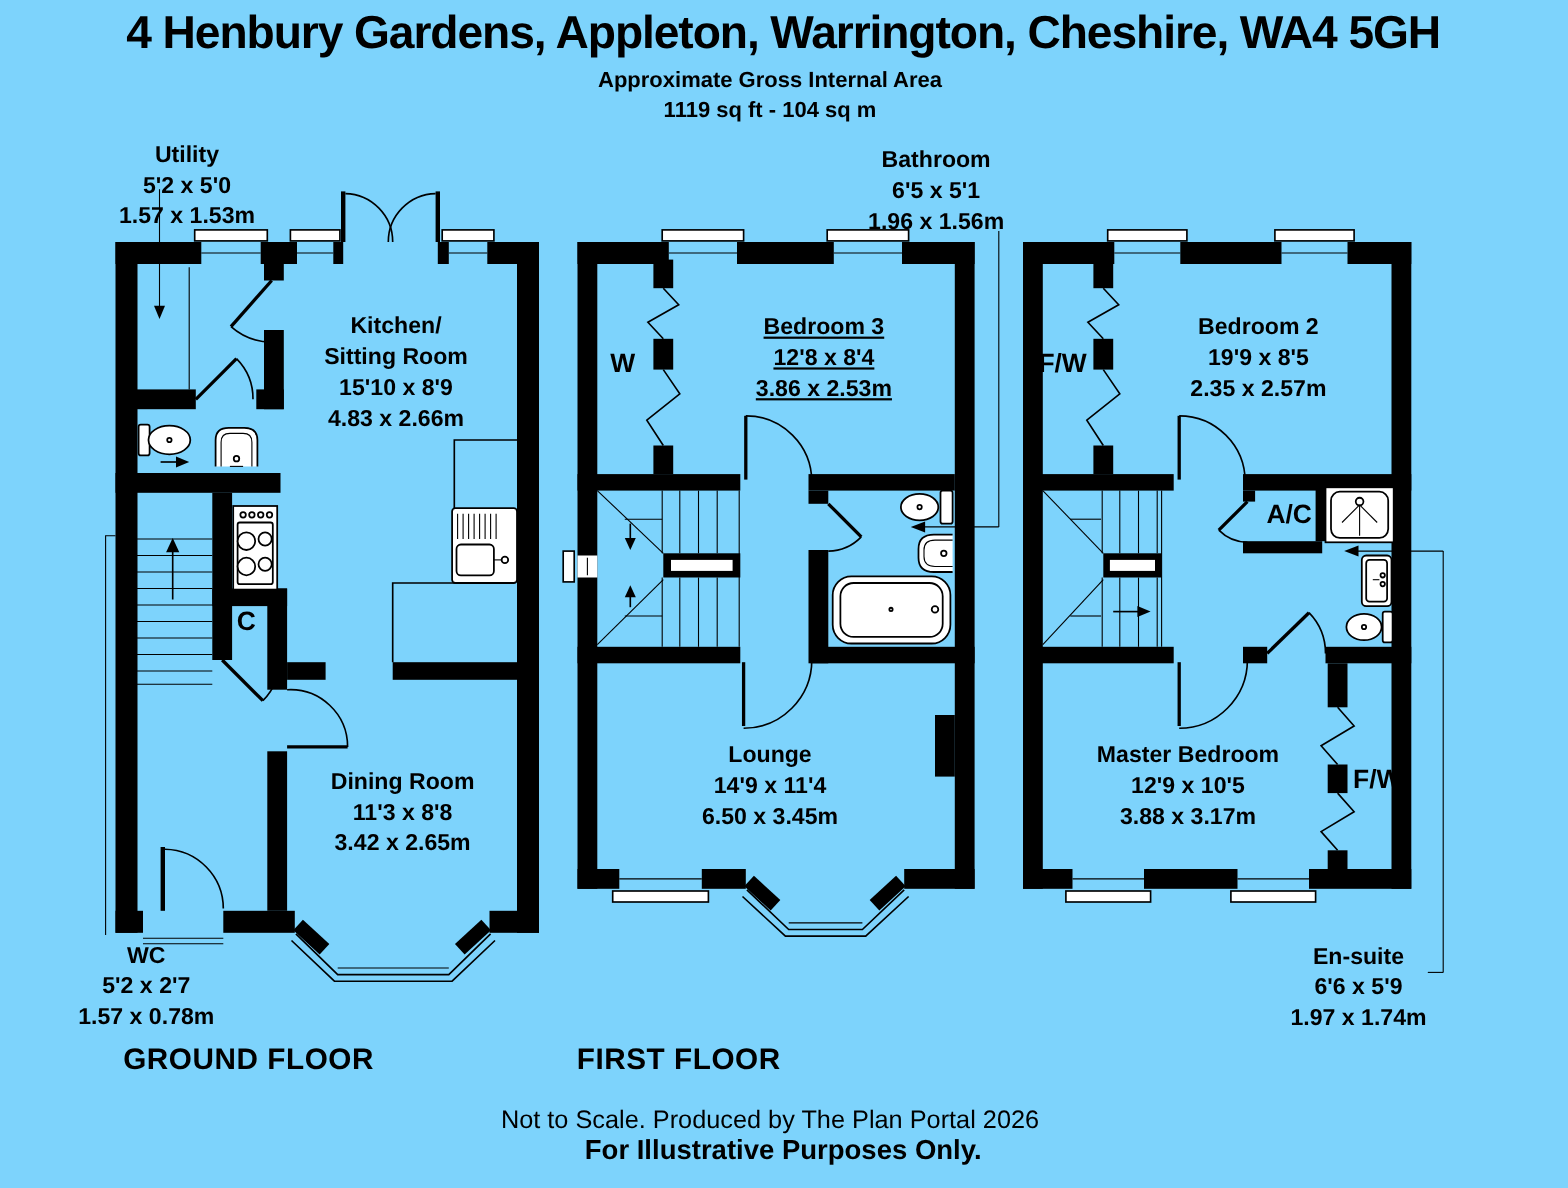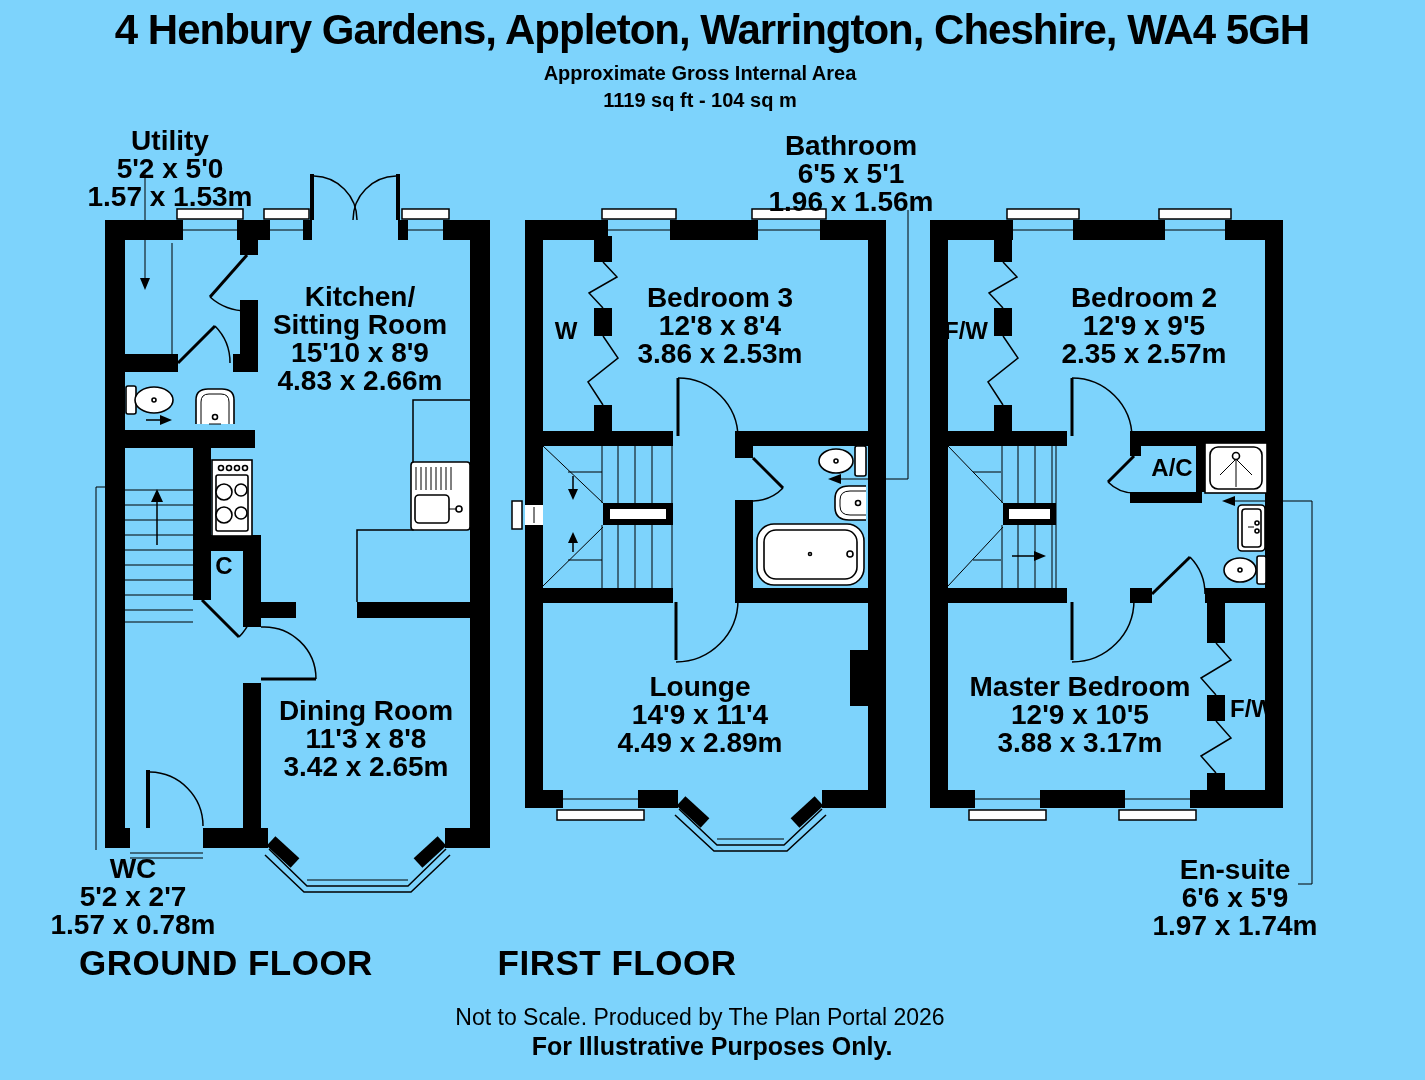--- a/index.html
+++ b/index.html
@@ -3,23 +3,23 @@
 <meta charset="utf-8">
 <style>
   html,body{margin:0;padding:0;background:#fff;}
   #page{position:relative;width:1425px;height:1080px;background:#7dd3fc;overflow:hidden;
         font-family:"Liberation Sans", sans-serif;color:#000;}
   svg{position:absolute;left:0;top:0;}
   .txt{position:absolute;transform:translateX(-50%);text-align:center;white-space:nowrap;
        font-weight:bold;color:#000;}
   .title{font-size:42px;line-height:48px;letter-spacing:-1px;}
   .sub{font-size:20px;line-height:26px;}
-  .room{font-size:28px;line-height:28px;text-align:center;}
+  .room{font-size:21px;line-height:28px;text-align:center;}
   .sm{font-size:24px;line-height:26px;}
-  .floor-lbl{font-size:35px;line-height:30px;letter-spacing:0.5px;}
+  .floor-lbl{font-size:27px;line-height:30px;letter-spacing:0.5px;}
   .foot1{font-size:23px;line-height:28px;font-weight:normal;}
   .foot2{font-size:25px;line-height:28px;}
   .wall{fill:#000;}
   .thin{stroke:#000;stroke-width:1.5;fill:none;}
   .thin1{stroke:#000;stroke-width:1;fill:none;}
   .leaf{stroke:#000;stroke-width:3;fill:none;}
   .fix{stroke:#000;stroke-width:1.6;fill:#fff;}
   .frame{stroke:#000;stroke-width:1.5;fill:#fff;}
   .blackfill{fill:#000;}
 </style>
@@ -429,40 +429,40 @@
     <div>5'2 x 2'7</div>
     <div>1.57 x 0.78m</div>
   </div>
   <div class="txt room" style="left:366px;top:697px;">
     <div>Dining Room</div>
     <div>11'3 x 8'8</div>
     <div>3.42 x 2.65m</div>
   </div>
   <div class="txt sm" style="left:224px;top:553px;">C</div>
 
-  <div class="txt room" style="left:720px;top:284px;">
+  <div class="txt room" style="left:749px;top:284px;text-decoration:underline;">
     <div>Bedroom 3</div>
     <div>12'8 x 8'4</div>
     <div>3.86 x 2.53m</div>
   </div>
   <div class="txt room" style="left:851px;top:132px;">
     <div>Bathroom</div>
     <div>6'5 x 5'1</div>
     <div>1.96 x 1.56m</div>
   </div>
   <div class="txt room" style="left:700px;top:673px;">
     <div>Lounge</div>
     <div>14'9 x 11'4</div>
-    <div>4.49 x 2.89m</div>
+    <div>6.50 x 3.45m</div>
   </div>
   <div class="txt sm" style="left:566px;top:318px;">W</div>
 
   <div class="txt room" style="left:1144px;top:284px;">
     <div>Bedroom 2</div>
-    <div>12'9 x 9'5</div>
+    <div>19'9 x 8'5</div>
     <div>2.35 x 2.57m</div>
   </div>
   <div class="txt room" style="left:1080px;top:673px;">
     <div>Master Bedroom</div>
     <div>12'9 x 10'5</div>
     <div>3.88 x 3.17m</div>
   </div>
   <div class="txt room" style="left:1235px;top:856px;">
     <div>En-suite</div>
     <div>6'6 x 5'9</div>

